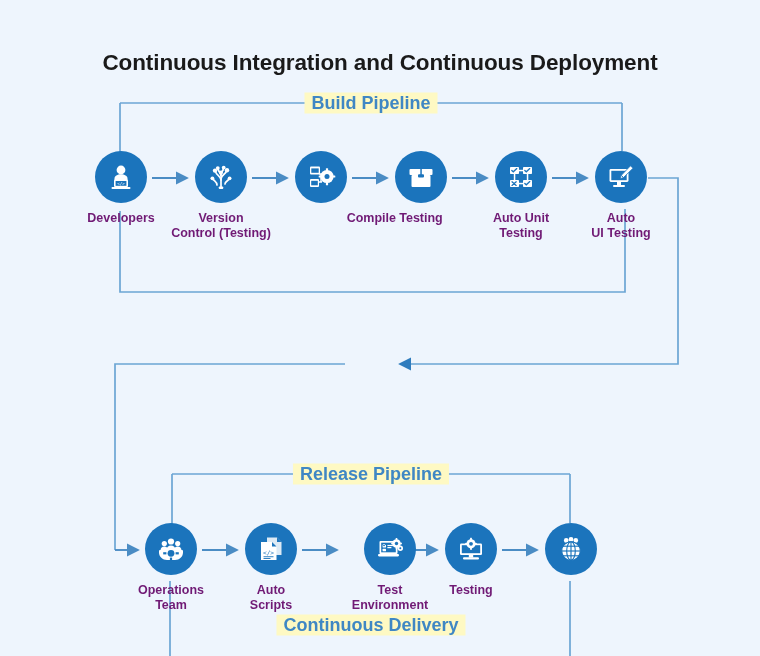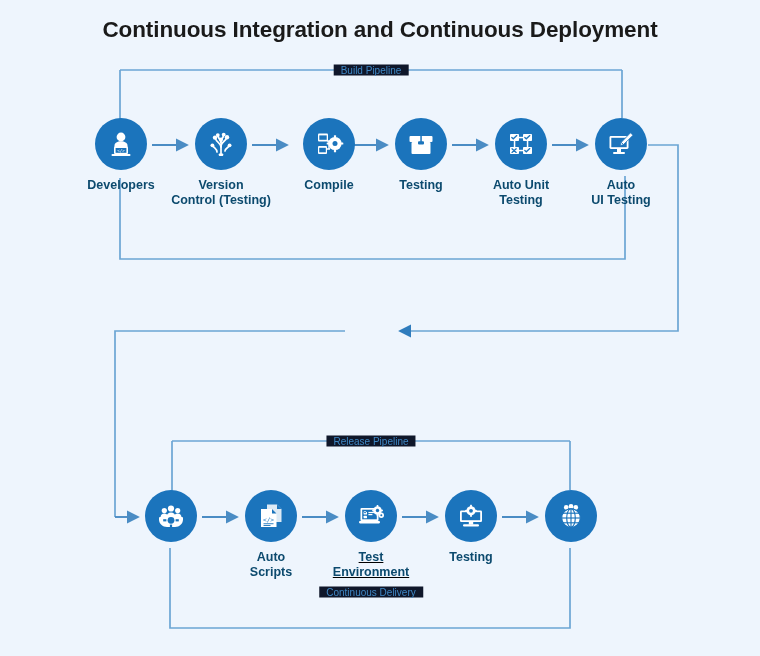--- a/index.html
+++ b/index.html
@@ -13,44 +13,45 @@
     position: relative;
     overflow: hidden;
     font-family: "Liberation Sans", sans-serif;
     background: #eef5fd;
   }
   #canvas {
     position: absolute;
     inset: 0;
     width: 760px;
     height: 511px;
+    margin-top: 33px;
   }
   #svg-layer {
     position: absolute;
     left: 0; top: 0;
     width: 760px;
     height: 656px;
   }
   .page-title {
     position: absolute;
     left: 0;
     top: 17px;
     width: 760px;
     text-align: center;
     font-size: 22.5px;
     font-weight: bold;
     color: #1a1a1a;
     letter-spacing: -0.1px;
   }
   .bracket-label {
     position: absolute;
-    font-size: 10px;
-    font-weight: normal;
+    font-size: 18px;
+    font-weight: bold;
     color: #3f87c4;
-    background: #0f172a;
+    background: #fef9c3;
     padding: 0 7px;
     white-space: nowrap;
     transform: translate(-50%, -50%);
   }
   .node {
     position: absolute;
     transform: translateX(-50%);
     text-align: center;
     width: 150px;
   }
@@ -67,21 +68,21 @@
   .node-circle.accent {
     background: #f49036;
     width: 52px;
     height: 52px;
   }
   .node-circle svg { display: block; }
   .node-label {
     margin-top: 8px;
     font-size: 12.5px;
     font-weight: bold;
-    color: #0c4a6e;
+    color: #701a75;
     line-height: 1.22;
     white-space: pre-line;
   }
   .node-label.accent { color: #f49036; }
 </style>
 </head>
 <body>
 
 <div id="canvas">
 
@@ -170,21 +171,21 @@
           <circle cx="23.6" cy="16.3" r="1.9"></circle>
           <circle cx="15" cy="10.5" r="2"></circle>
         </g>
         <rect x="12.8" y="24.5" width="4.4" height="2.4" rx="0.7" fill="#fff"></rect>
       </svg>
     </div>
     <div class="node-label">Version
 Control (Testing)</div>
   </div>
 
-  <div class="node" style="left:329px; top:118px;">
+  <div class="node" style="left:321px; top:118px;text-align:right;">
     <div class="node-circle">
       <svg width="30" height="30" viewBox="0 0 30 30">
         <rect x="4" y="4.5" width="10" height="8" rx="1" fill="#fff"></rect>
         <rect x="5.3" y="6.4" width="7.4" height="4.4" fill="#1b74bc"></rect>
         <rect x="4" y="17" width="9" height="8" rx="1" fill="#fff"></rect>
         <rect x="5.2" y="18.8" width="6.6" height="4.5" fill="#1b74bc"></rect>
         <path d="M13 12 L17 12 M13 20 L16 20 M15 12 L15 20" stroke="#fff" stroke-width="1.4" fill="none"></path>
         <circle cx="21" cy="14.5" r="6.6" fill="#fff"></circle>
         <circle cx="21" cy="14.5" r="2.5" fill="#1b74bc"></circle>
         <g fill="#fff">
@@ -264,41 +265,43 @@
         </g>
         <path d="M4 16 h22 a1 1 0 0 1 1 1 v1.5 c0 4.2-3.6 7.5-8 7.5 h-8 c-4.4 0-8-3.3-8-7.5 V17 a1 1 0 0 1 1-1z" fill="#fff"></path>
         <circle cx="15" cy="19.3" r="3.4" fill="#1b74bc"></circle>
         <g fill="#1b74bc">
           <rect x="13.9" y="23.6" width="2.2" height="3.2"></rect>
           <rect x="7.2" y="18.2" width="3.2" height="2.2"></rect>
           <rect x="19.6" y="18.2" width="3.2" height="2.2"></rect>
         </g>
       </svg>
     </div>
+    <div class="node-label">Operations
+Team</div>
   </div>
 
   <div class="node" style="left:271px; top:490px;">
     <div class="node-circle">
       <svg width="30" height="30" viewBox="0 0 30 30">
         <path d="M11 3.5 H21 L25.5 8 V21 H11 Z" fill="#fff" opacity="0.85"></path>
         <path d="M21 3.5 L21 8 L25.5 8 Z" fill="#1b74bc"></path>
         <path d="M5 8 H16 L20.5 12.5 V26 H5 Z" fill="#fff"></path>
         <path d="M16 8 L16 12.5 L20.5 12.5 Z" fill="#1b74bc"></path>
         <text x="12.5" y="20.5" font-size="6.2" fill="#1b74bc" text-anchor="middle" font-family="monospace">&lt;/&gt;</text>
         <g fill="#1b74bc">
           <rect x="7.5" y="22.3" width="10" height="0.9"></rect>
           <rect x="7.5" y="24" width="7" height="0.9"></rect>
         </g>
       </svg>
     </div>
     <div class="node-label">Auto
 Scripts</div>
   </div>
 
-  <div class="node" style="left:371px; top:490px;text-decoration:underline;">
+  <div class="node" style="left:390px; top:490px;">
     <div class="node-circle">
       <svg width="30" height="30" viewBox="0 0 30 30">
         <rect x="4.5" y="7" width="18" height="13" rx="1" fill="#fff"></rect>
         <rect x="6.2" y="8.7" width="14.6" height="9.6" fill="#1b74bc"></rect>
         <g fill="#fff">
           <rect x="7.6" y="10.2" width="3.4" height="3.4" rx="0.5"></rect>
           <rect x="7.6" y="14.8" width="3.4" height="2.4" rx="0.5"></rect>
           <rect x="12.4" y="10.9" width="5.5" height="1.2"></rect>
           <rect x="12.4" y="13" width="4" height="1.2"></rect>
         </g>

